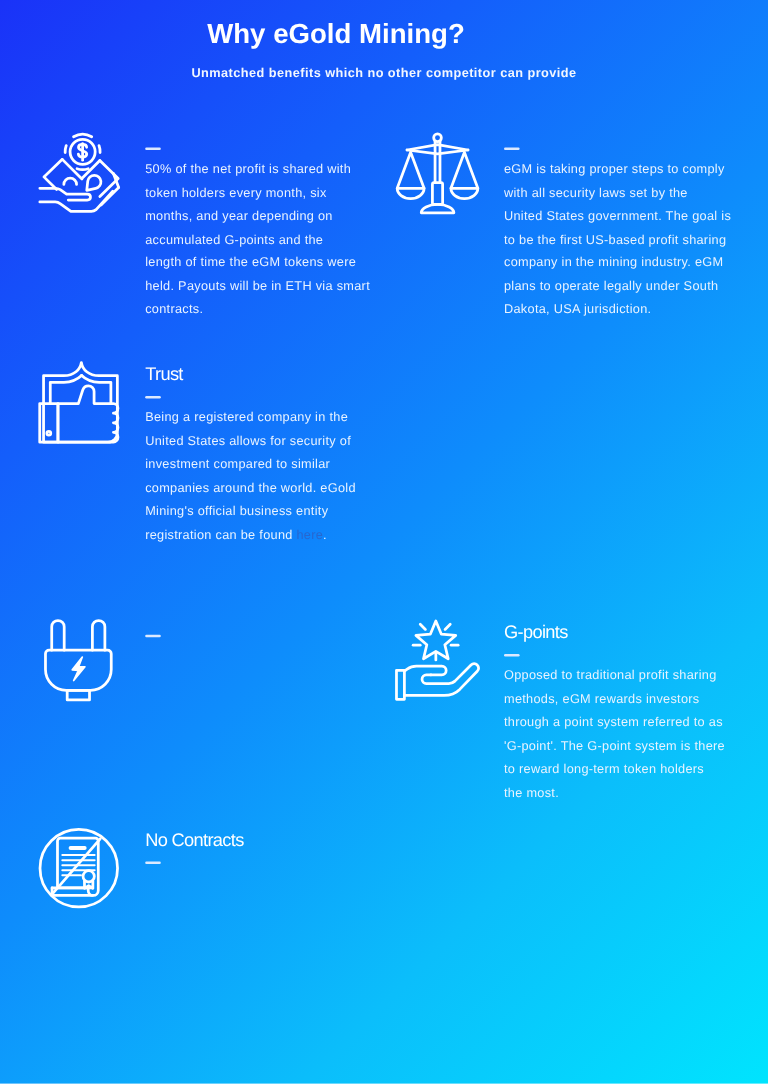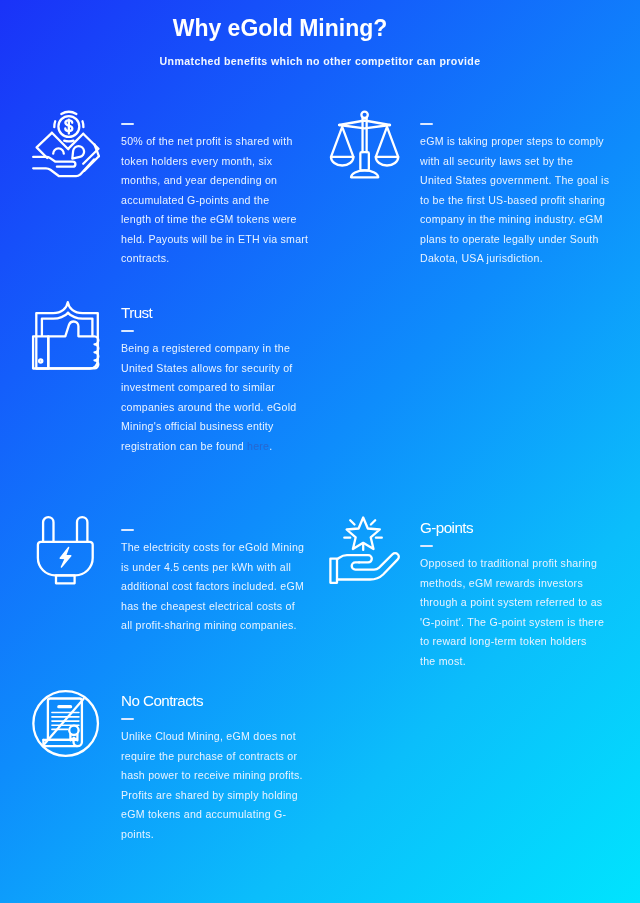--- a/index.html
+++ b/index.html
@@ -127,25 +127,20 @@
       <svg viewBox="0 0 68 68" width="68" height="68" fill="none" stroke="#ffffff" stroke-width="2.3" stroke-linecap="round" stroke-linejoin="round">
         <path d="M11.1 25.8V6.3a5.2 5.2 0 0 1 10.4 0v19.5"></path>
         <path d="M45 25.8V6.3a5.2 5.2 0 0 1 10.4 0v19.5"></path>
         <path d="M5.9 28.8a3 3 0 0 1 3-3h48.8a3 3 0 0 1 3 3V42c0 9.5-7.8 17.3-17.3 17.3H23.2C13.7 59.3 5.9 51.5 5.9 42z"></path>
         <path d="M24 59.3h18.6v8H24z"></path>
         <path d="M36.6 31.5 28.2 42.2l5.1.4-3.9 8.5 9.4-11.4-5.2-.3z" fill="#ffffff" stroke-width="1.4"></path>
       </svg>
     </div>
     <div class="txt" style="top:4px;">
       <div class="rule"></div>
-      <p class="fbody">The electricity costs for eGold Mining
-is under 4.5 cents per kWh with all
-additional cost factors included. eGM
-has the cheapest electrical costs of
-all profit-sharing mining companies.</p>
     </div>
   </div>
 
   <div class="cell" style="left:331px;top:516px;">
     <div class="ico">
       <svg viewBox="0 0 68 68" width="68" height="68" fill="none" stroke="#ffffff" stroke-width="2.3" stroke-linecap="round" stroke-linejoin="round">
         <path d="M32.2 1.5 36.8 12.5 48.8 13.5 39.7 21.3 42.5 33 32.2 26.8 21.9 33 24.7 21.3 15.6 13.5 27.6 12.5Z"></path>
         <path d="M19.2 4.2 23.5 8.5"></path>
         <path d="M44.2 4.2 39.9 8.5"></path>
         <path d="M13.3 21.7h5.9"></path>
@@ -185,22 +180,16 @@
         <path d="M19.9 40.4h15.6"></path>
         </g>
         <circle cx="41.9" cy="41.3" r="4.7"></circle>
         <path d="M38.4 45.1v6.2l3.5-2.3 3.5 2.3v-6.2"></path>
         <path d="M12.2 55.2 51.5 10"></path>
       </svg>
     </div>
     <div class="txt" style="top:4px;">
       <h3 class="ftitle">No Contracts</h3>
       <div class="rule"></div>
-      <p class="fbody">Unlike Cloud Mining, eGM does not
-require the purchase of contracts or
-hash power to receive mining profits.
-Profits are shared by simply holding
-eGM tokens and accumulating G-
-points.</p>
     </div>
   </div>
 
 </div>
 
 </body></html>

